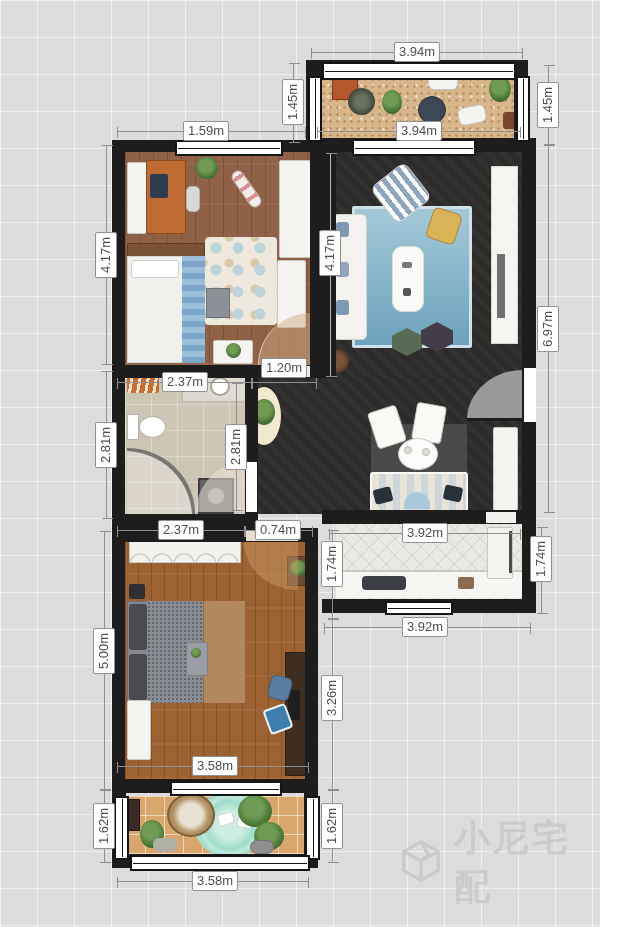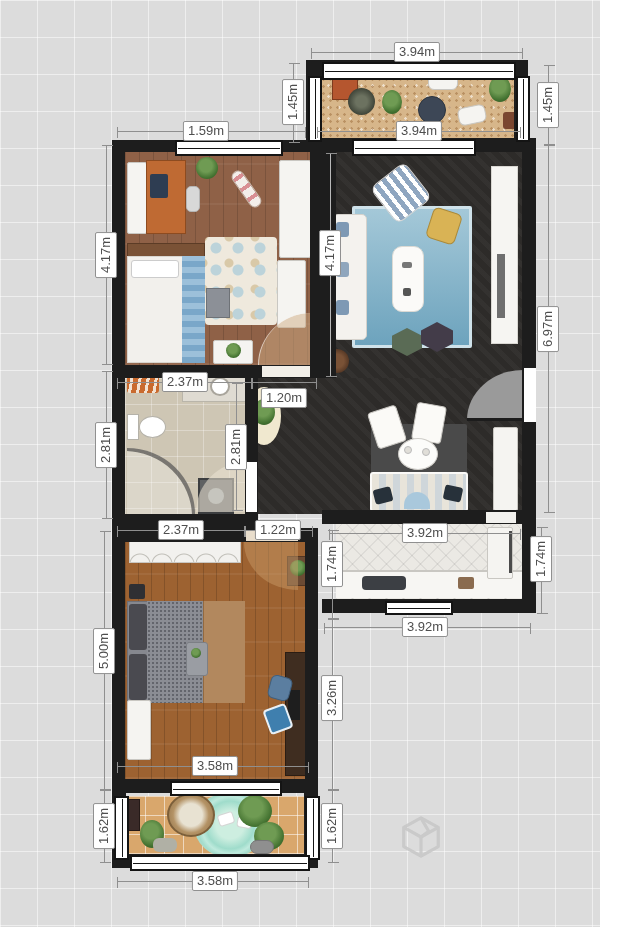--- a/index.html
+++ b/index.html
@@ -271,34 +271,34 @@
   </div>
       <div class="dim-label v" style="left: 330px; top: 253px;">
     <span>4.17m</span>
   </div>
       <div class="dim-label v" style="left: 548px; top: 329px;">
     <span>6.97m</span>
   </div>
       <div class="dim-label" style="left: 185px; top: 382px;">
     <span>2.37m</span>
   </div>
-      <div class="dim-label" style="left: 284px; top: 398px;">
+      <div class="dim-label" style="left: 284px; top: 368px;">
     <span>1.20m</span>
   </div>
       <div class="dim-label v" style="left: 106px; top: 445px;">
     <span>2.81m</span>
   </div>
       <div class="dim-label v" style="left: 236px; top: 447px;">
     <span>2.81m</span>
   </div>
       <div class="dim-label" style="left: 181px; top: 530px;">
     <span>2.37m</span>
   </div>
       <div class="dim-label" style="left: 278px; top: 530px;">
-    <span>1.22m</span>
+    <span>0.74m</span>
   </div>
       <div class="dim-label" style="left: 425px; top: 533px;">
     <span>3.92m</span>
   </div>
       <div class="dim-label v" style="left: 332px; top: 564px;">
     <span>1.74m</span>
   </div>
       <div class="dim-label v" style="left: 541px; top: 559px;">
     <span>1.74m</span>
   </div>
@@ -327,15 +327,16 @@
 
   <div id="watermark">
     <span>
       <svg width="46" height="46" viewBox="0 0 24 24" fill="none" stroke="#c7c7c7" stroke-width="1.7" stroke-linejoin="round">
         <polygon points="12,2 21,7 21,17 12,22 3,17 3,7"></polygon>
         <polyline points="3,7 12,12 21,7"></polyline>
         <line x1="12" y1="12" x2="12" y2="22"></line>
         <polyline points="12,2 16,9 12,12"></polyline>
       </svg>
     </span>
+    <span class="wm-text">小尼宅配</span>
   </div>
 
 </div>
 
 </body></html>

